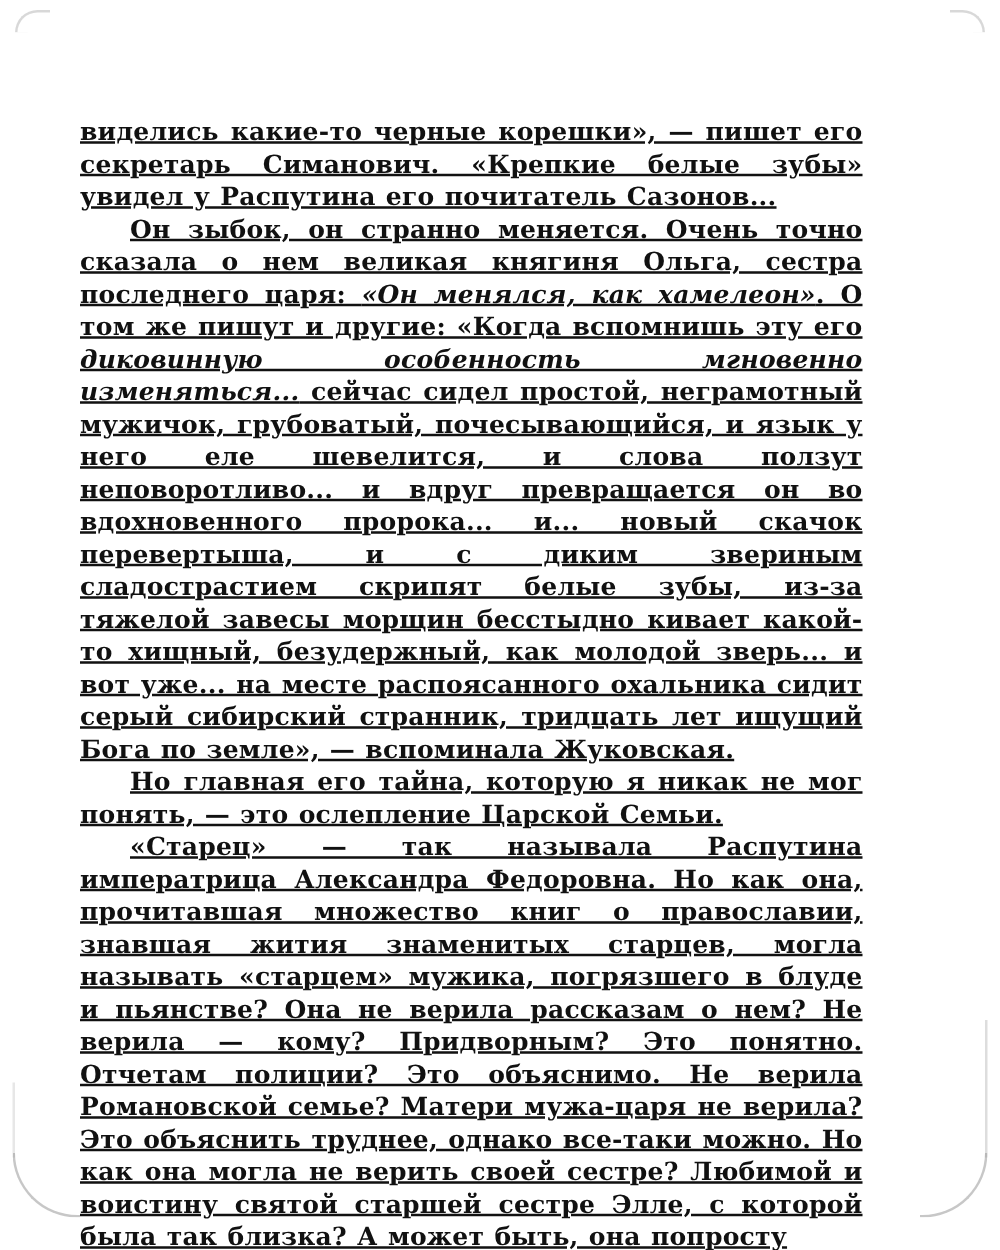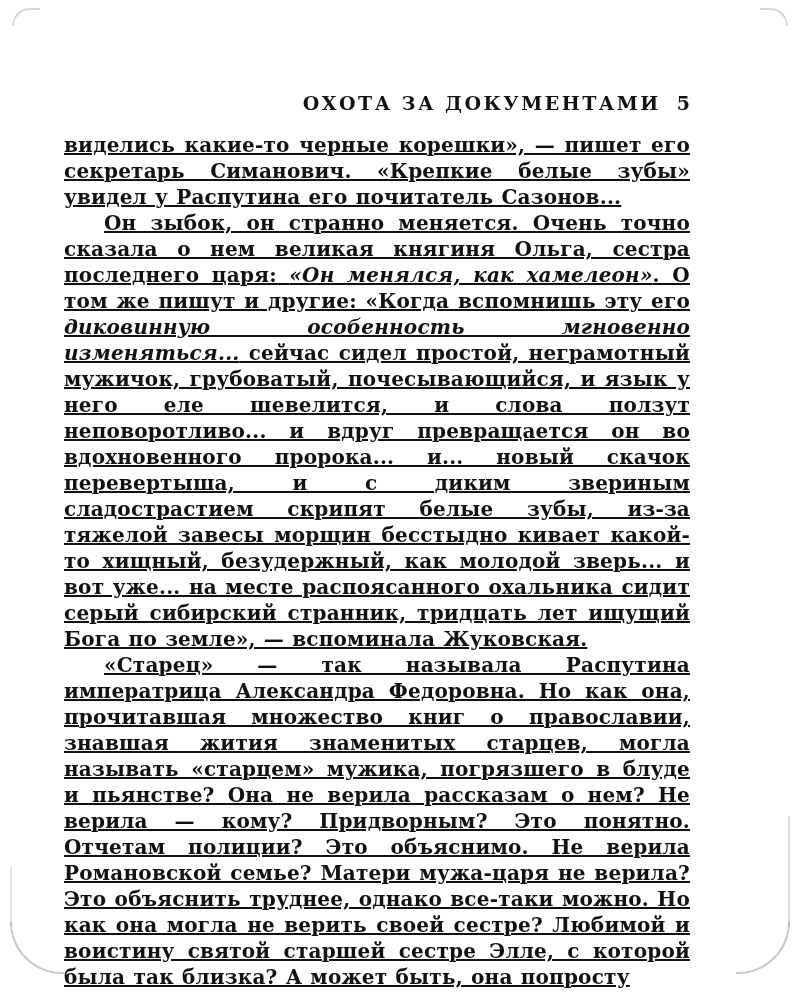--- a/index.html
+++ b/index.html
@@ -118,27 +118,25 @@
 </style>
 </head>
 <body>
 
 <div class="page">
 
   <div class="corner-tl"></div>
   <div class="corner-tr"></div>
 
   <div class="content">
-    <div class="running-header">
-      <span>ОХОТА ЗА ДОКУМЕНТАМИ</span><span class="page-number">5</span>
-    </div>
 
     <div class="text-block">
         <p class=""><span>виделись какие-то черные корешки», — пишет его секретарь Симанович. «Крепкие белые зубы» увидел у Распутина его почитатель Сазонов...</span></p>
         <p class="indent space-before"><span>Он зыбок, он странно меняется. Очень точно сказала о нем великая княгиня Ольга, сестра последнего царя: </span><span class="italic">«Он менялся, как хамелеон»</span><span>. О том же пишут и другие: «Когда вспомнишь эту его </span><span class="italic">диковинную особенность мгновенно изменяться...</span><span> сейчас сидел простой, неграмотный мужичок, грубоватый, почесывающийся, и язык у него еле шевелится, и слова ползут неповоротливо... и вдруг превращается он во вдохновенного пророка... и... новый скачок перевертыша, и с диким звериным сладострастием скрипят белые зубы, из-за тяжелой завесы морщин бесстыдно кивает какой-то хищный, безудержный, как молодой зверь... и вот уже... на месте распоясанного охальника сидит серый сибирский странник, тридцать лет ищущий Бога по земле», — вспоминала Жуковская.</span></p>
+        <p class="indent space-before"><span>Но главная его тайна, которую я никак не мог понять, — это ослепление Царской Семьи.</span></p>
         <p class="indent "><span>«Старец» — так называла Распутина императрица Александра Федоровна. Но как она, прочитавшая множество книг о православии, знавшая жития знаменитых старцев, могла называть «старцем» мужика, погрязшего в блуде и пьянстве? Она не верила рассказам о нем? Не верила — кому? Придворным? Это понятно. Отчетам полиции? Это объяснимо. Не верила Романовской семье? Матери мужа-царя не верила? Это объяснить труднее, однако все-таки можно. Но как она могла не верить своей сестре? Любимой и воистину святой старшей сестре Элле, с которой была так близка? А может быть, она попросту </span></p>
       </div>
   </div>
 
   <div class="edge-left-line"></div>
   <div class="edge-right-line"></div>
   <div class="corner-bl"></div>
   <div class="corner-br"></div>
 </div>
 

